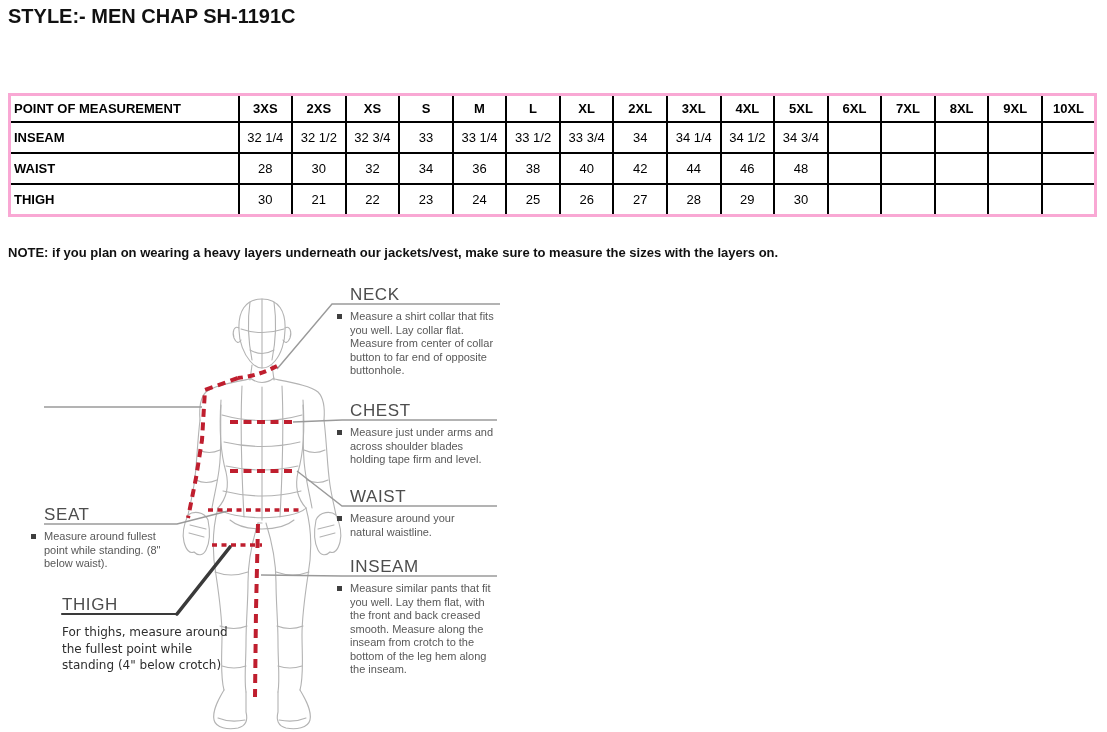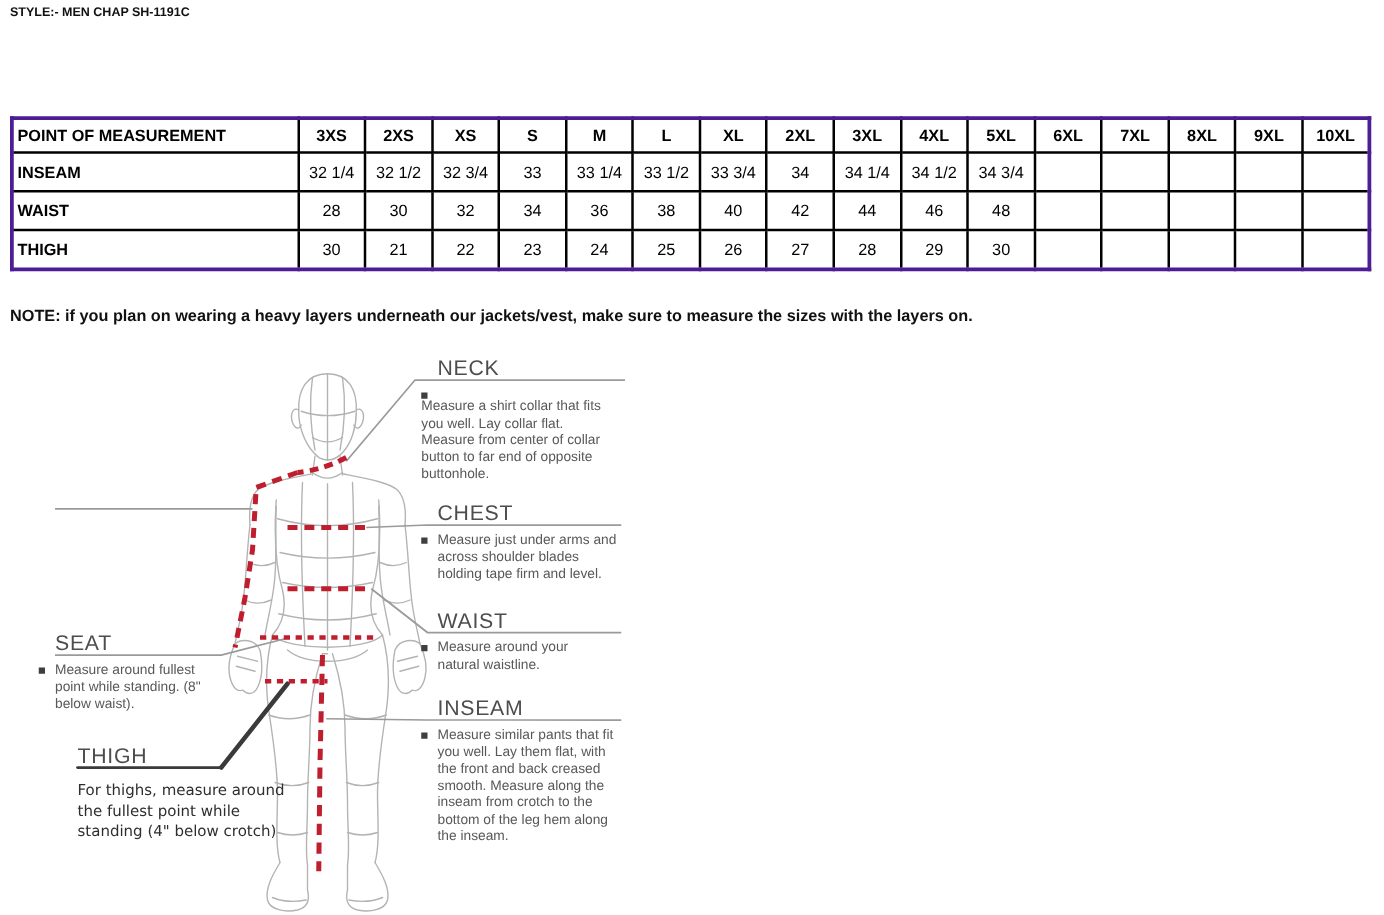--- a/index.html
+++ b/index.html
@@ -1,42 +1,42 @@
 <!DOCTYPE html>
 <html><head>
 <meta charset="utf-8">
 <style>
   html,body{margin:0;padding:0;background:#ffffff;}
   #page{position:relative;width:1107px;height:732px;background:#ffffff;overflow:hidden;
         font-family:"Liberation Sans",sans-serif;color:#000;}
 
   
-  .doc-title{position:absolute;left:8px;top:5px;font-size:10px;font-weight:bold;color:#111;}
+  .doc-title{position:absolute;left:8px;top:5px;font-size:20px;font-weight:bold;color:#111;}
   .doc-note{position:absolute;left:8px;top:245px;font-size:13px;font-weight:bold;color:#111;}
 
   
   table.size-table{position:absolute;left:8px;top:93px;width:1089px;border-collapse:collapse;
-                   table-layout:fixed;font-size:13px;border:3px solid #4c1d95;}
+                   table-layout:fixed;font-size:13px;border:3px solid #f9a8d4;}
   table.size-table th,table.size-table td{border:2px solid #000;text-align:center;
                    padding:0;overflow:hidden;white-space:nowrap;}
   table.size-table thead th{height:25px;font-weight:bold;}
   table.size-table tbody td{height:29px;font-weight:normal;}
   table.size-table .pom{text-align:left;padding-left:3px;}
   table.size-table td.rowlabel{text-align:left;padding-left:3px;font-weight:bold;}
 
   
   #diagram{position:absolute;left:0;top:280px;width:1107px;height:452px;}
   #diagram svg{position:absolute;left:0;top:0;}
   .callout{position:absolute;}
   .co-heading{font-size:17px;line-height:18px;font-weight:normal;color:#4d4d4d;letter-spacing:0.6px;}
   .co-desc{display:flex;margin-top:6px;font-size:11px;line-height:13.5px;color:#585858;}
   .co-desc .bullet{flex:none;width:5px;height:5px;background:#3f3f3f;margin:4px 8px 0 0;}
   .co-desc.no-bullet{display:block;}
   .callout.neck{left:350px;top:6px;}    .callout.neck .co-text{width:152px;display:block;}
-  .callout.neck .co-desc{margin-left:-13px;flex-direction:column;}
+  .callout.neck .co-desc{margin-left:-13px;}
   .callout.chest{left:350px;top:122px;} .callout.chest .co-text{width:148px;display:block;}
   .callout.chest .co-desc{margin-left:-13px;}
   .callout.waist{left:350px;top:208px;} .callout.waist .co-text{width:120px;display:block;}
   .callout.waist .co-desc{margin-left:-13px;}
   .callout.inseam{left:350px;top:278px;}.callout.inseam .co-text{width:152px;display:block;}
   .callout.inseam .co-desc{margin-left:-13px;}
   .callout.sleeve{left:44px;top:109px;} .callout.sleeve .co-text{width:163px;display:block;}
   .callout.sleeve .co-desc{margin-left:-13px;}
   .callout.seat{left:44px;top:226px;}   .callout.seat .co-text{width:128px;display:block;}
   .callout.seat .co-desc{margin-left:-13px;}

